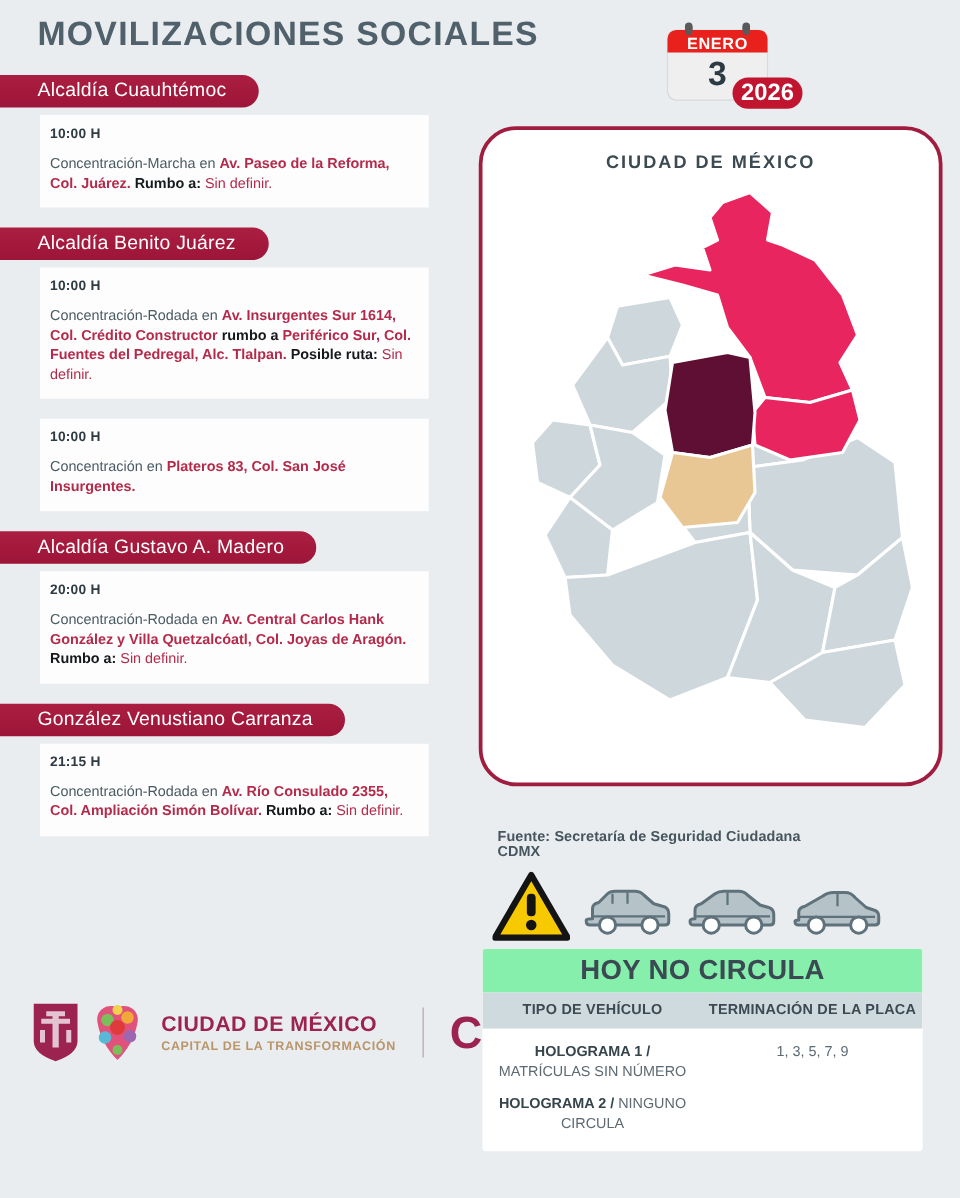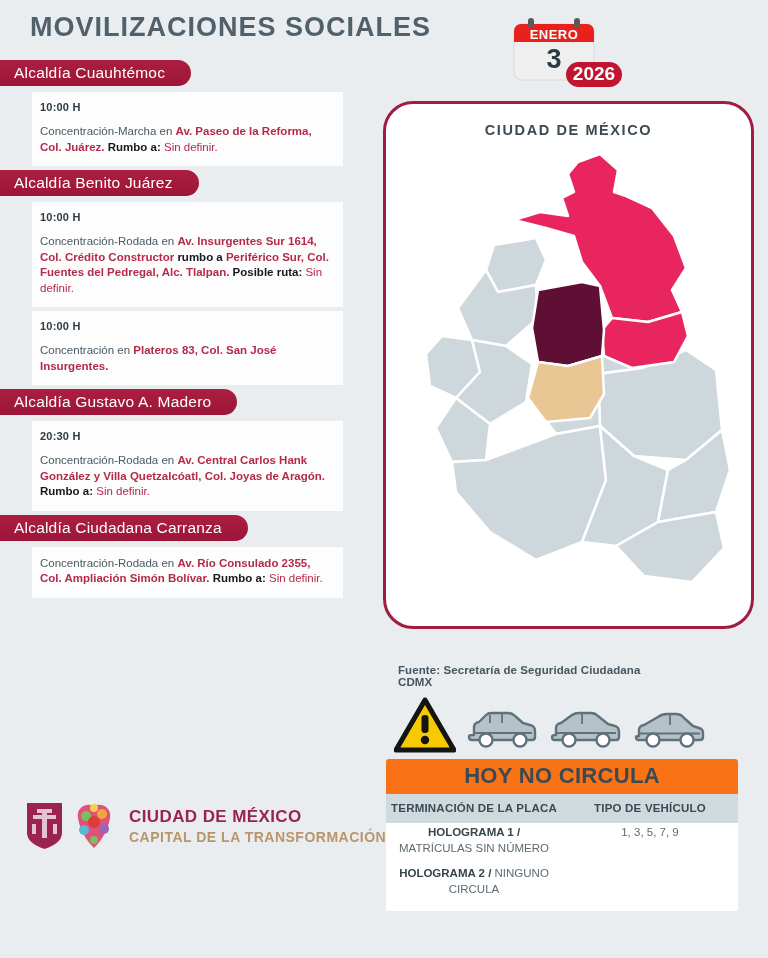--- a/index.html
+++ b/index.html
@@ -25,34 +25,34 @@
   
   .left-col{position:absolute;left:0;top:60px;width:360px;}
 
   .borough-pill{
     position:relative;
     background:#a81d3f;
     background:linear-gradient(180deg,#ab1e41 0%,#9c1538 100%);
     color:#ffffff;
     height:26px;line-height:26px;
     border-top-right-radius:14px;border-bottom-right-radius:14px;
-    padding-left:14px;padding-right:26px;
+    padding-left:30px;padding-right:26px;
     display:inline-block;
     font-size:15.5px;
     letter-spacing:.2px;
     margin-bottom:6px;
   }
   .pill-wrap{width:100%;}
 
   .event-card{
     margin-left:32px;width:311px;
     background:#fdfdfd;
     padding:9px 10px 11px 8px;
     box-sizing:border-box;
-    margin-bottom:4px;
+    margin-bottom:16px;
   }
   .event-time{
     font-size:11px;font-weight:bold;color:#2f3b42;
     margin-bottom:11px;letter-spacing:.2px;
   }
   .event-text{
     font-size:11.5px;line-height:15.5px;color:#4a5a63;
   }
   .event-text .loc{color:#b42a4b;font-weight:bold;}
   .event-text .lbl{color:#15191c;font-weight:bold;}
@@ -61,41 +61,41 @@
 
   
   .logo-strip{
     position:absolute;left:26px;top:800px;
     display:flex;align-items:center;gap:9px;
   }
   .shield{width:37px;height:48px;}
   .heart-logo{width:44px;height:52px;}
   .logo-text{display:flex;flex-direction:column;justify-content:center;margin-left:4px;}
   .logo-text .l1{font-size:17px;font-weight:bold;color:#9c2350;letter-spacing:.4px;}
-  .logo-text .l2{font-size:14px;font-weight:bold;color:#b9956a;letter-spacing:.5px;margin-top:2px;}
+  .logo-text .l2{font-size:10px;font-weight:bold;color:#b9956a;letter-spacing:.5px;margin-top:2px;}
   .logo-divider{width:1px;height:40px;background:#b7a5ad;margin:0 12px;}
   .c5{font-size:36px;font-weight:bold;color:#9c2350;letter-spacing:.5px;}
 
   
   .map-panel{
     position:absolute;left:383px;top:101px;width:371px;height:528px;
     border:3px solid #a01d3f;border-radius:30px;
     background:#ffffff;
     box-sizing:border-box;
     overflow:hidden;
   }
   .map-title{
     text-align:center;margin-top:18px;
     font-size:14.5px;font-weight:bold;color:#3c4a52;
     letter-spacing:1.6px;
   }
   .map-svg{position:absolute;left:0;top:36px;width:371px;height:480px;}
 
   
-  .calendar{position:absolute;left:508px;top:14px;width:116px;height:76px;}
+  .calendar{position:absolute;left:528px;top:14px;width:116px;height:76px;}
 
   
   .fuente{
     position:absolute;left:398px;top:664px;
     font-size:11.5px;color:#46555e;font-weight:bold;
     letter-spacing:.1px;
   }
 
   
   .hnc{position:absolute;left:378px;top:697px;width:368px;}
@@ -105,35 +105,35 @@
   .car1{left:88px;}
   .car2{left:172px;}
   .car3{left:256px;}
 
   .hnc-table{
     position:absolute;left:8px;top:62px;width:352px;
     border-radius:3px;overflow:hidden;
     background:#ffffff;
   }
   .hnc-head{
-    background:#f97316;color:#3a4952;
+    background:#86efac;color:#3a4952;
     text-align:center;font-size:22px;font-weight:bold;
     padding:4px 0 5px;letter-spacing:.3px;
   }
   .hnc-sub{
     background:#cfdade;display:flex;
   }
   .hnc-sub div{
     flex:1;text-align:center;padding:7px 4px 8px;
     font-size:11.5px;font-weight:bold;color:#3a4952;line-height:14px;
     letter-spacing:.2px;
   }
   .hnc-body{display:flex;background:#ffffff;padding-bottom:14px;}
   .hnc-body .cell{
-    flex:1;text-align:center;padding:1px 6px 0;
+    flex:1;text-align:center;padding:11px 6px 0;
     font-size:11.5px;line-height:16px;color:#5d6a72;
   }
   .hnc-body .cell b{color:#36444c;}
   .hnc-body .cell .blk{margin-bottom:9px;}
 </style>
 </head>
 <body>
 
 <div class="page">
 
@@ -182,30 +182,31 @@
       <div class="event-time">10:00 H</div>
       <div class="event-text">
         <span class="typ">Concentración</span><span> en </span><span class="loc">Plateros 83, Col. San José Insurgentes.</span>
       </div>
     </div>
 
     <div class="pill-wrap">
       <div class="borough-pill">Alcaldía Gustavo A. Madero</div>
     </div>
     <div class="event-card">
-      <div class="event-time">20:30 H</div>
+      <div class="event-time">20:00 H</div>
       <div class="event-text">
         <span class="typ">Concentración-Rodada</span><span> en </span><span class="loc">Av. Central Carlos Hank González y Villa Quetzalcóatl, Col. Joyas de Aragón.</span> <span class="lbl">Rumbo a:</span> <span class="val">Sin definir.</span>
       </div>
     </div>
 
     <div class="pill-wrap">
-      <div class="borough-pill">Alcaldía Ciudadana Carranza</div>
-    </div>
-    <div class="event-card">
+      <div class="borough-pill">González Venustiano Carranza</div>
+    </div>
+    <div class="event-card">
+      <div class="event-time">21:15 H</div>
       <div class="event-text">
         <span class="typ">Concentración-Rodada</span><span> en </span><span class="loc">Av. Río Consulado 2355, Col. Ampliación Simón Bolívar.</span> <span class="lbl">Rumbo a:</span> <span class="val">Sin definir.</span>
       </div>
     </div>
 
   </div>
 
   <div class="logo-strip">
     <svg class="shield" viewBox="0 0 37 48">
       <path d="M1 1 h35 v30 q0 10 -17.5 16 Q1 41 1 31 z" fill="#9c2350"></path>
@@ -293,22 +294,22 @@
         <line x1="6" y1="22.5" x2="66" y2="22.5" stroke="#5f727b" stroke-width="1.8"></line>
         <line x1="36" y1="4" x2="36" y2="14" stroke="#5f727b" stroke-width="1.8"></line>
         <circle cx="19" cy="29" r="6.5" fill="#ffffff" stroke="#5f727b" stroke-width="2.4"></circle>
         <circle cx="53" cy="29" r="6.5" fill="#ffffff" stroke="#5f727b" stroke-width="2.4"></circle>
       </svg>
     </div>
 
     <div class="hnc-table">
       <div class="hnc-head">HOY NO CIRCULA</div>
       <div class="hnc-sub">
+        <div>TIPO DE VEHÍCULO</div>
         <div>TERMINACIÓN DE LA PLACA</div>
-        <div>TIPO DE VEHÍCULO</div>
       </div>
       <div class="hnc-body">
         <div class="cell">
           <div class="blk">
             <b>HOLOGRAMA 1 /</b>
             <span>MATRÍCULAS SIN NÚMERO</span>
           </div>
           <div>
             <b>HOLOGRAMA 2 /</b>
             <span>NINGUNO CIRCULA</span>

